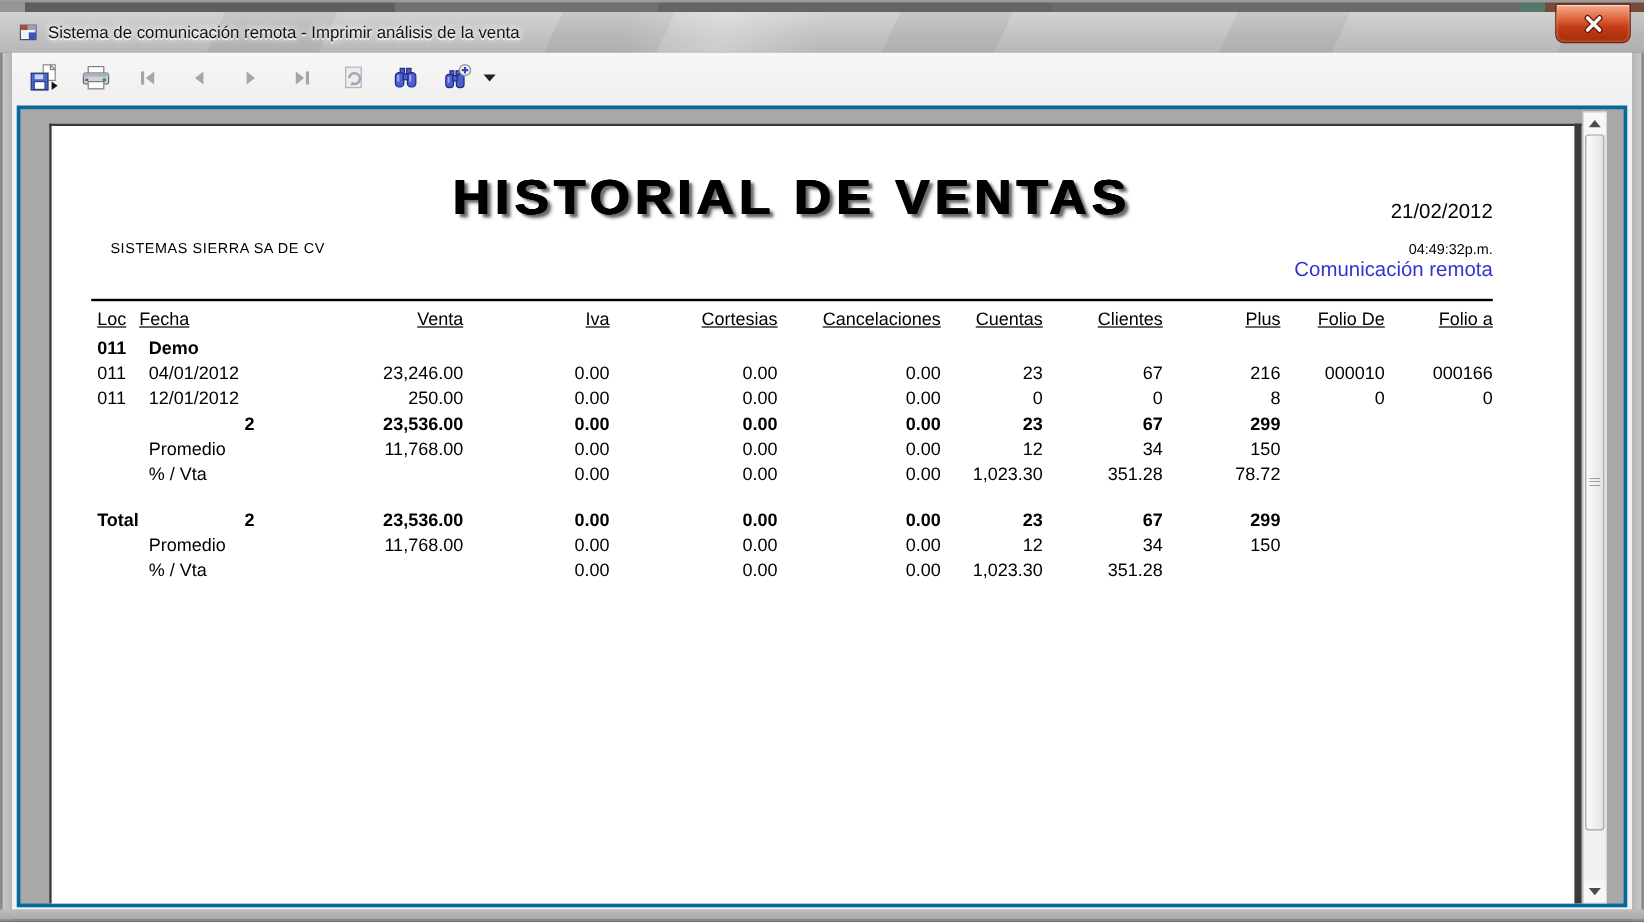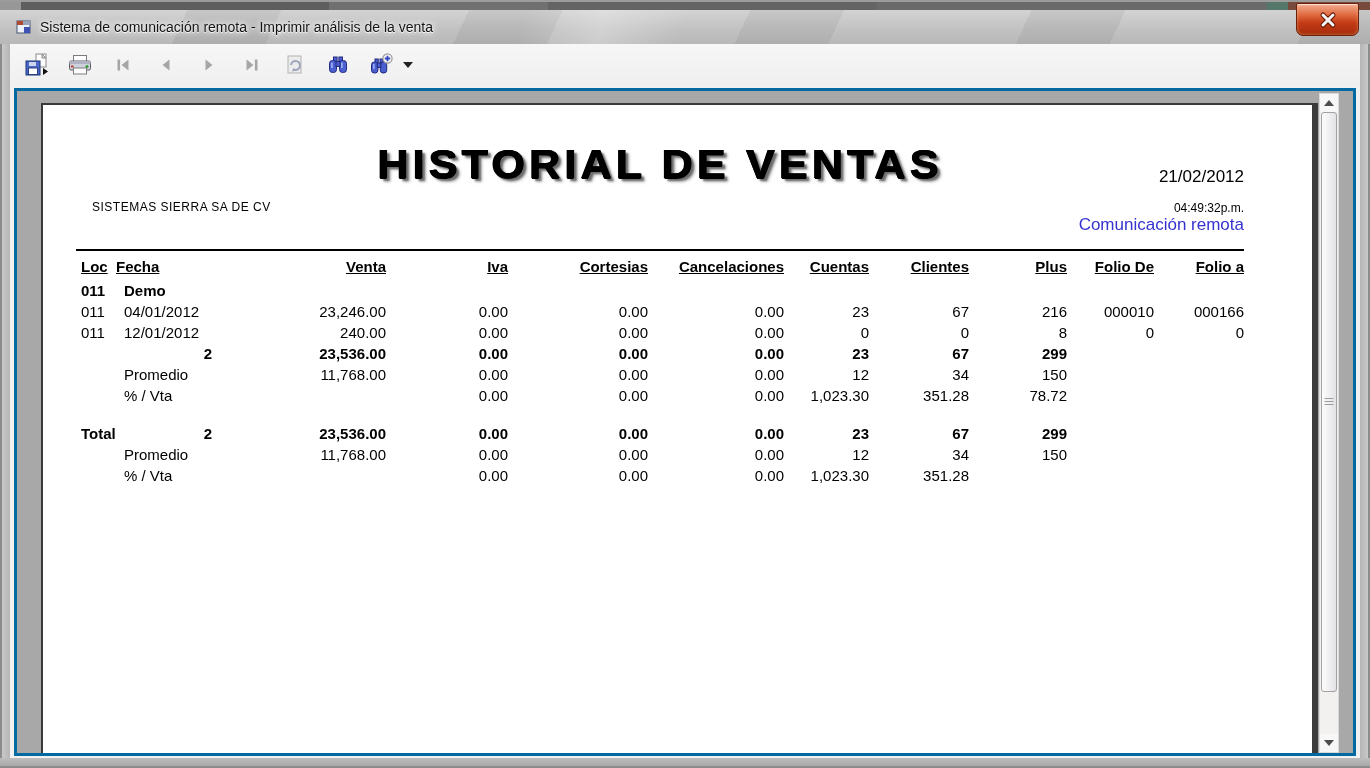--- a/index.html
+++ b/index.html
@@ -71,21 +71,21 @@
   .r-company{position:absolute;top:95px;left:16px;width:100%;font-size:12px;letter-spacing:.5px;}
   .r-date{position:absolute;top:62px;right:0;font-size:17px;text-align:right;margin-left:48px;}
   .r-time{position:absolute;top:96px;right:0;font-size:12px;font-weight:normal;text-align:left;}
   .r-link{position:absolute;top:110px;right:0;font-size:17px;color:#3533cf;}
   .r-rule{position:absolute;top:144px;left:0;width:100%;height:2px;background:#000;}
 
   .r-table{position:absolute;top:151px;left:0;width:100%;font-size:15px;}
   .t-row{display:grid;grid-template-columns:40px 100px 170px 122px 140px 136px 85px 100px 98px 87px 90px;
     height:21px;line-height:21px;white-space:nowrap;}
   .t-row.t-header{height:24px;line-height:22px;}
-  .t-header .cell{font-weight:bold;text-decoration:underline;}
+  .t-header .cell{font-weight:normal;text-decoration:underline;}
   .t-row.bold .cell{font-weight:bold;}
   .t-spacer{height:17px;}
   .cell{text-align:right;overflow:visible;}
   .c-loc{text-align:left;padding-left:5px;}
   .c-fecha{text-align:left;padding-left:8px;}
   .t-header .c-fecha{text-align:left;padding-left:0;}
   .c-fecha.ar{text-align:right;padding-right:4px;padding-left:0;}
 </style>
 </head>
 <body>
@@ -265,21 +265,21 @@
                 <div class="cell c-cancelaciones">0.00</div>
                 <div class="cell c-cuentas">23</div>
                 <div class="cell c-clientes">67</div>
                 <div class="cell c-plus">216</div>
                 <div class="cell c-folio_de">000010</div>
                 <div class="cell c-folio_a">000166</div>
               </div>
               <div class="t-row">
                 <div class="cell c-loc">011</div>
                 <div class="cell c-fecha">12/01/2012</div>
-                <div class="cell c-venta">240.00</div>
+                <div class="cell c-venta">250.00</div>
                 <div class="cell c-iva">0.00</div>
                 <div class="cell c-cortesias">0.00</div>
                 <div class="cell c-cancelaciones">0.00</div>
                 <div class="cell c-cuentas">0</div>
                 <div class="cell c-clientes">0</div>
                 <div class="cell c-plus">8</div>
                 <div class="cell c-folio_de">0</div>
                 <div class="cell c-folio_a">0</div>
               </div>
               <div class="t-row bold">

